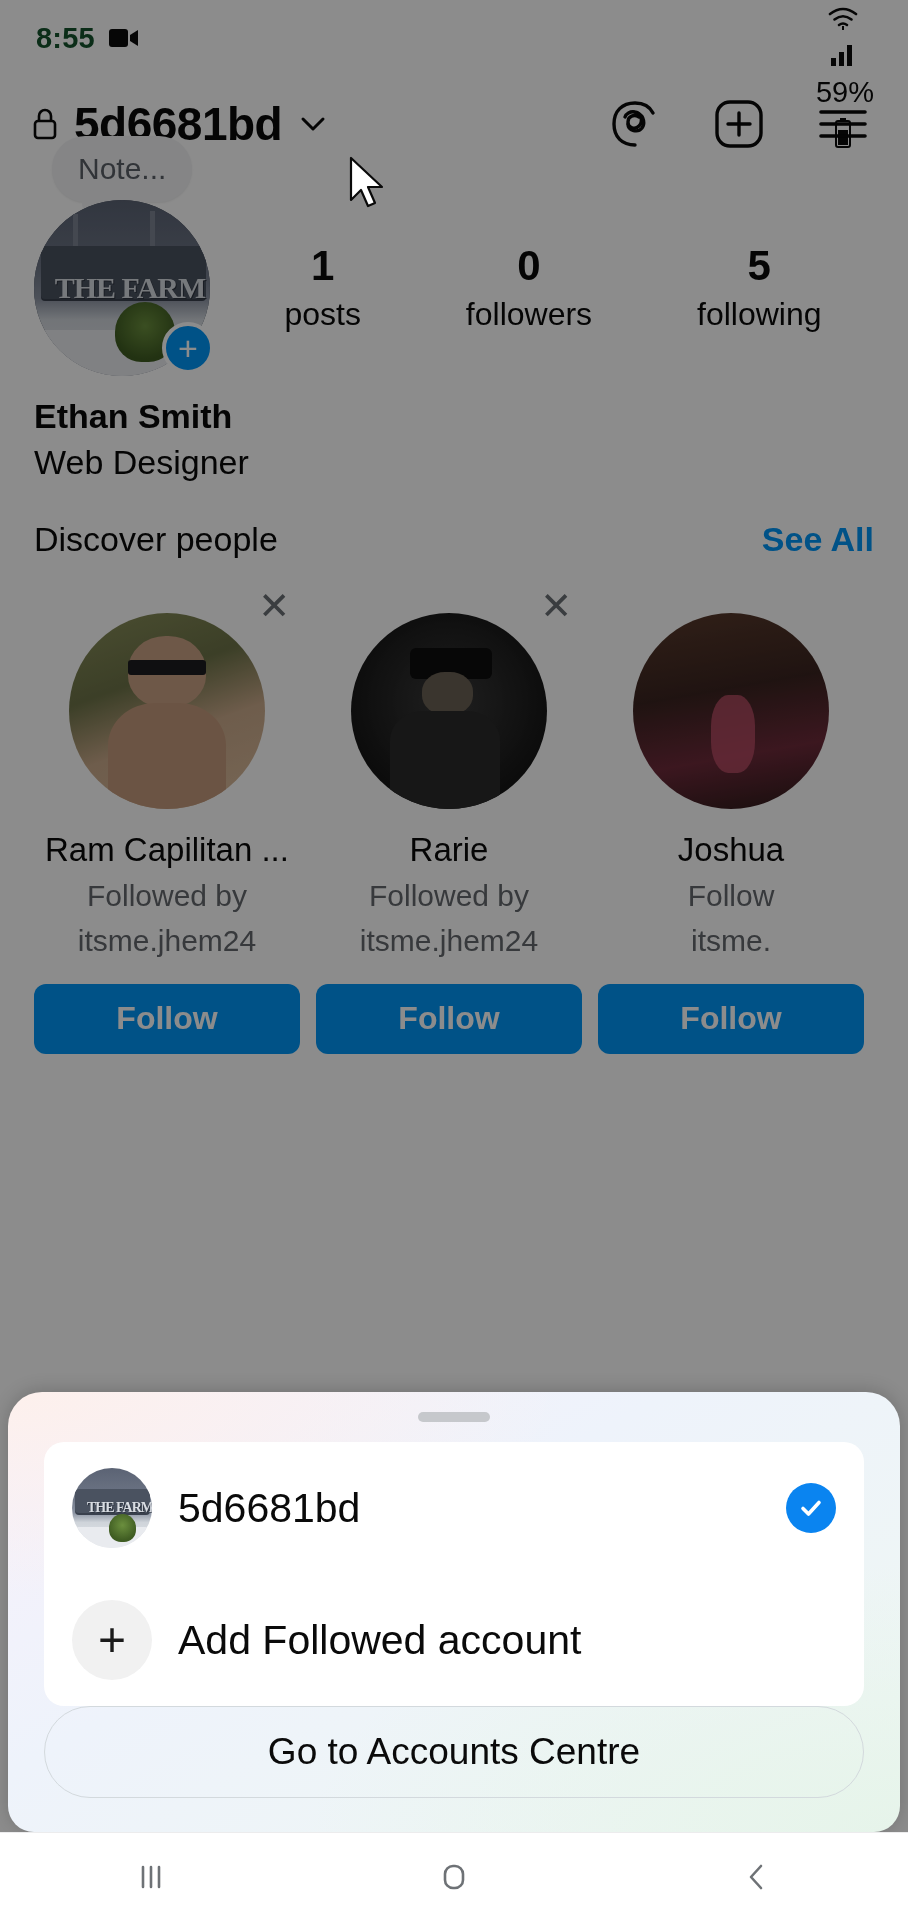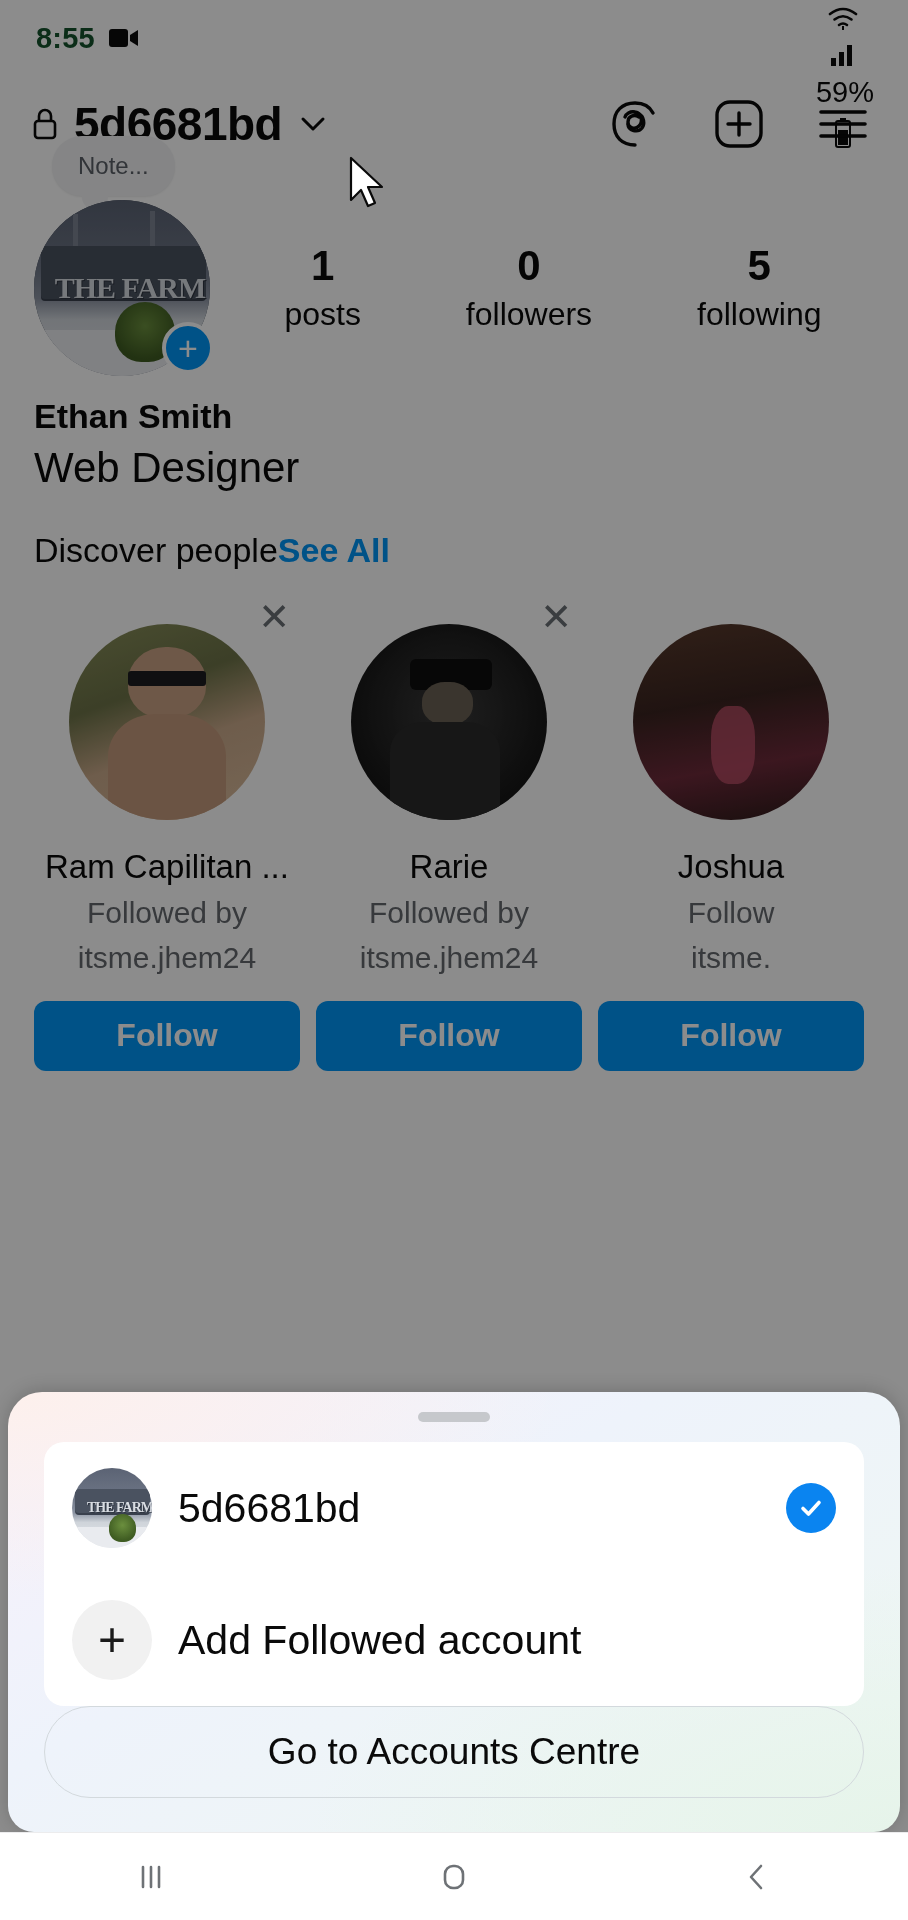--- a/index.html
+++ b/index.html
@@ -65,21 +65,21 @@
     border-radius:50% 50% 44% 44%;
   }
   .av-ground { position:absolute; left:0; bottom:0; width:100%; height:26%; background:#e9ebef; }
   .av-post { position:absolute; left:22%; top:8%; width:5px; height:22%; background:#7c8492; }
   .av-post2 { position:absolute; left:66%; top:6%; width:5px; height:24%; background:#7c8492; }
 
   .note-bubble {
     position:absolute; left:18px; top:-64px;
     background:#f2f3f5; color:#5a5f66;
     border-radius:40px; padding:16px 26px;
-    font-size:24px; white-space:nowrap;
+    font-size:30px; white-space:nowrap;
     box-shadow:0 1px 2px rgba(0,0,0,.08);
   }
   .note-bubble::after {
     content:""; position:absolute; left:30px; bottom:-14px;
     width:26px; height:26px; background:#f2f3f5; border-radius:50%;
   }
   .add-badge {
     position:absolute; right:-4px; bottom:2px;
     width:52px; height:52px; border-radius:50%;
     background:#0095f6; border:4px solid #ffffff;
@@ -87,33 +87,33 @@
     color:#fff; font-size:34px; font-weight:400; line-height:1;
   }
 
   .counts { flex:1; display:flex; align-items:center; justify-content:space-around; padding-left:22px; }
   .count-item { text-align:center; }
   .count-num { font-size:42px; font-weight:700; color:#0a0a0a; line-height:1.1; }
   .count-lab { font-size:32px; color:#0a0a0a; margin-top:6px; }
 
   .bio { padding:18px 34px 0 34px; }
   .bio-name { font-size:34px; font-weight:600; color:#0a0a0a; line-height:1.35; }
-  .bio-desc { font-size:42px; color:#0a0a0a; line-height:1.35; }
+  .bio-desc { font-size:34px; color:#0a0a0a; line-height:1.35; }
 
   .actions { display:flex; gap:14px; padding:22px 28px 0 28px; align-items:stretch; }
   .btn-grey {
     background:#efefef; border-radius:12px; border:none;
     height:74px; font-size:31px; font-weight:600; color:#0a0a0a;
     display:flex; align-items:center; justify-content:center; flex:1;
     font-family:"Liberation Sans", sans-serif;
   }
   .btn-icon { flex:none; width:82px; }
 
   .discover-head {
-    display:flex; align-items:center; 
+    display:flex; align-items:center; justify-content:space-between;
     padding:34px 34px 0 34px;
   }
   .discover-title { font-size:34px; color:#0a0a0a; }
   .discover-see { font-size:34px; color:#0095f6; font-weight:600; }
 
   .cards { display:flex; gap:16px; padding:26px 34px 0 34px; }
   .card { width:266px; flex:none; position:relative; text-align:center; }
   .card-x {
     position:absolute; right:10px; top:2px; font-size:38px;
     color:#6b7075; line-height:1; font-weight:300;
@@ -127,21 +127,21 @@
   .ca1-face { position:absolute; left:30%; top:12%; width:40%; height:36%; background:#c9a184; border-radius:48% 48% 44% 44%; }
   .ca1-glass { position:absolute; left:30%; top:24%; width:40%; height:8%; background:#1d1d1f; border-radius:3px; }
   .ca1-body { position:absolute; left:20%; top:46%; width:60%; height:54%; background:#c49a7c; border-radius:40% 40% 0 0; }
   .ca2 { background:radial-gradient(circle at 50% 45%, #3a3a3a 0%, #141414 75%); }
   .ca2-hat { position:absolute; left:30%; top:18%; width:42%; height:16%; background:#0d0d0d; border-radius:6px; }
   .ca2-face { position:absolute; left:36%; top:30%; width:26%; height:22%; background:#6b6154; border-radius:45%; }
   .ca2-body { position:absolute; left:20%; top:50%; width:56%; height:50%; background:#2a2a2a; border-radius:30% 30% 0 0; }
   .ca3 { background:linear-gradient(170deg,#5a3b2c 0%,#3a2420 40%,#6d2a3a 70%,#2a1a18 100%); }
   .ca3-b { position:absolute; left:40%; top:42%; width:22%; height:40%; background:#c0506a; border-radius:40%; opacity:.75; }
   .card-name {
-    font-size:33px; color:#0a0a0a; margin-top:28px;
+    font-size:33px; color:#0a0a0a; margin-top:22px;
     white-space:nowrap; overflow:hidden;
   }
   .card-sub {
     font-size:30px; color:#65696e; line-height:1.25; margin-top:8px;
   }
   .card-follow {
     margin-top:24px; height:70px; border-radius:12px;
     background:#0095f6; color:#ffffff; font-size:32px; font-weight:600;
     display:flex; align-items:center; justify-content:center;
     border:none; width:100%; font-family:"Liberation Sans", sans-serif;

